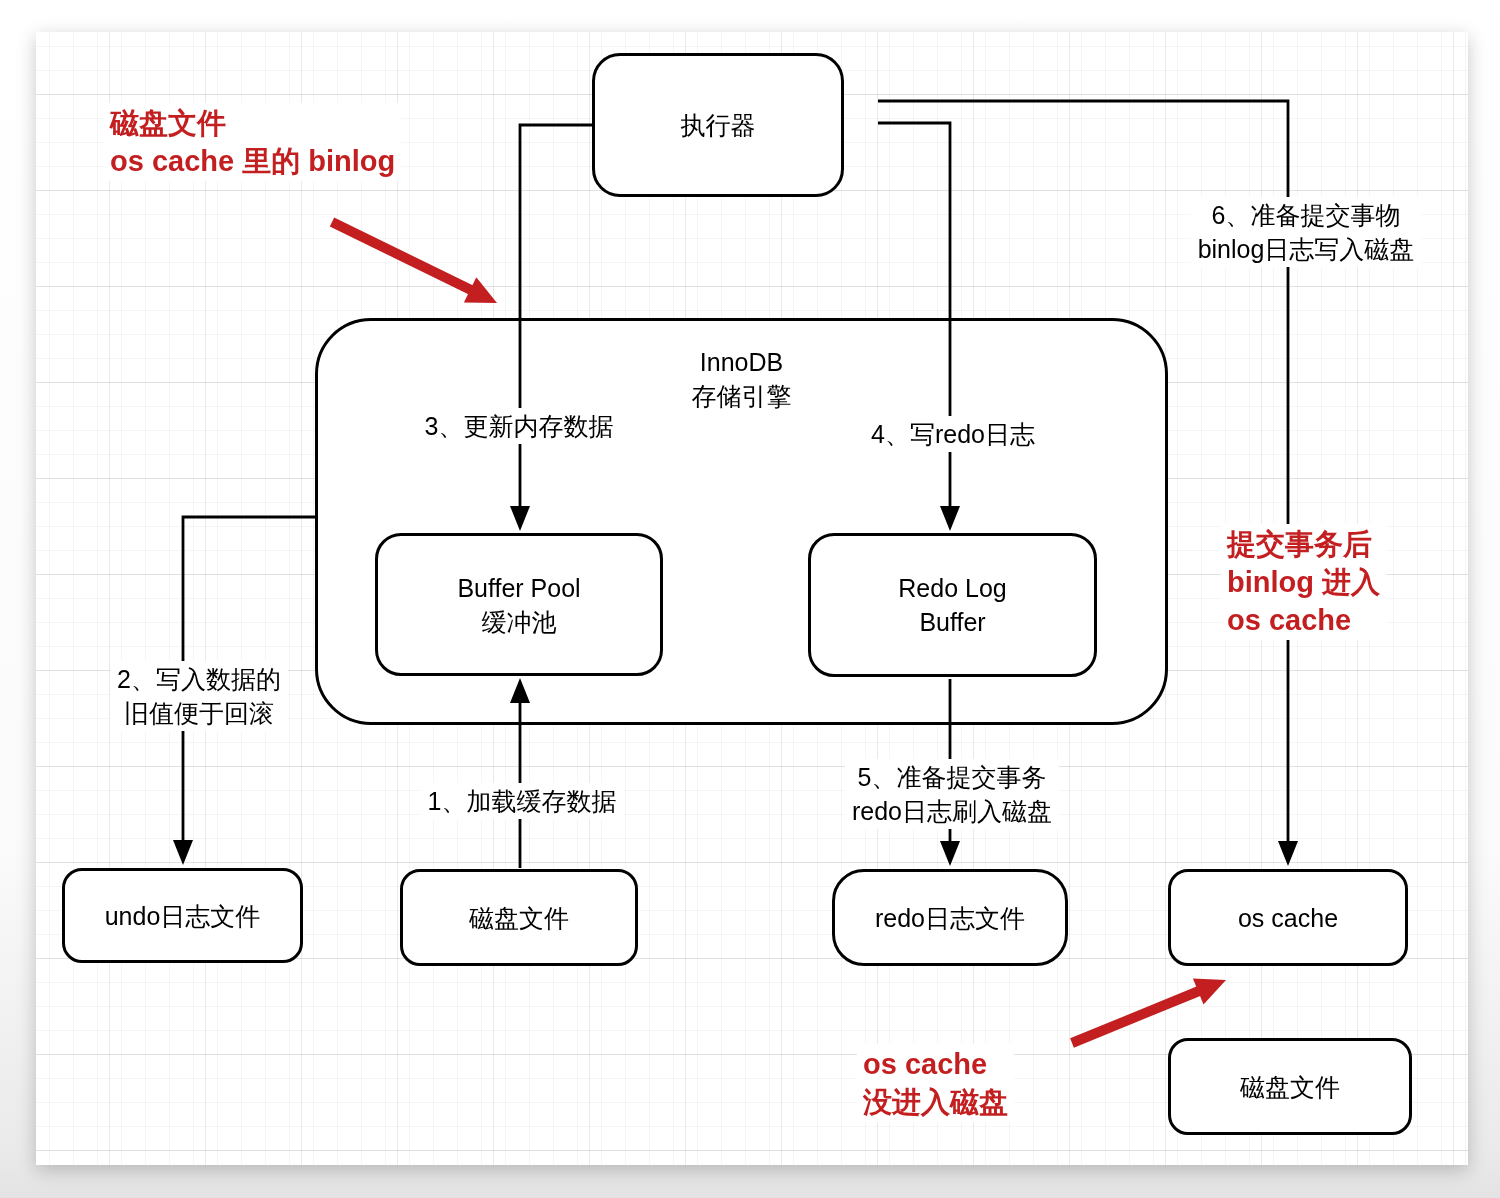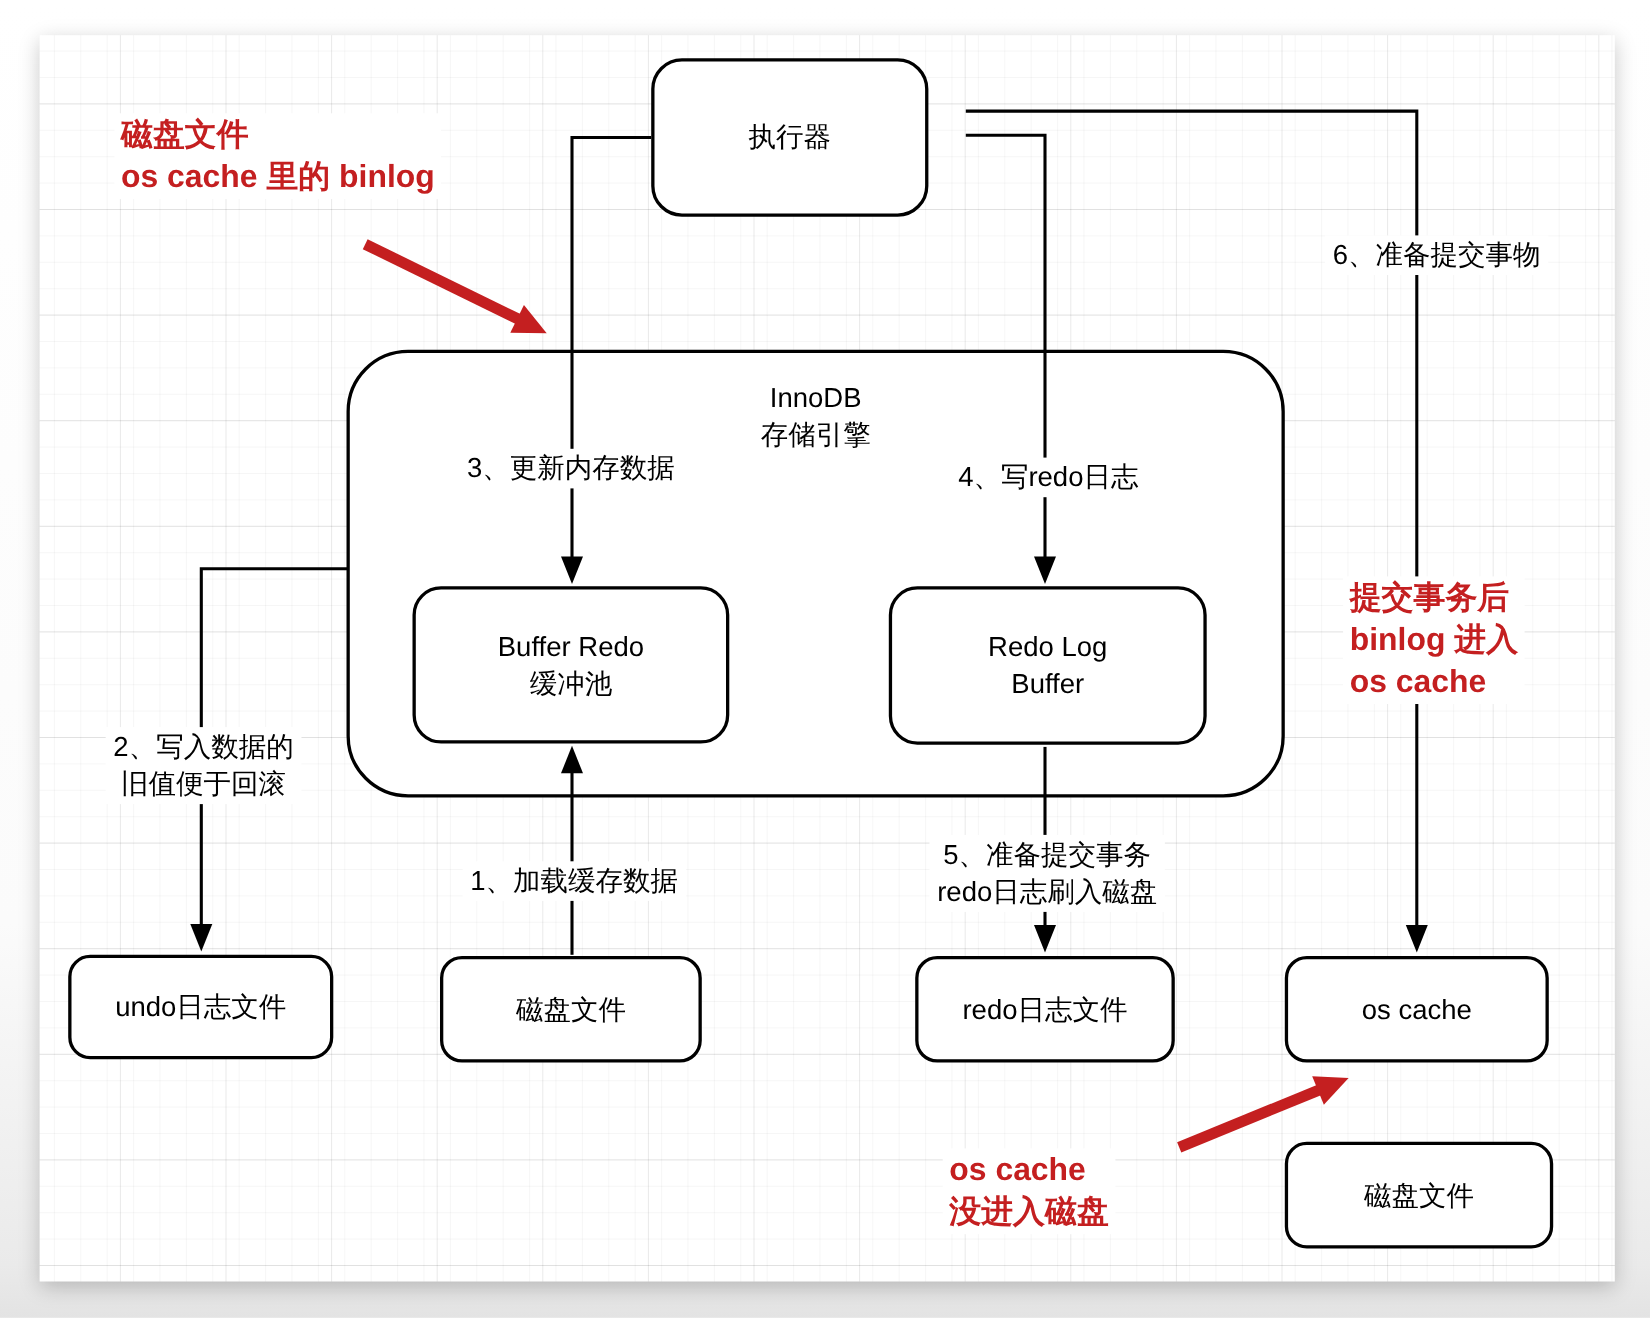--- a/index.html
+++ b/index.html
@@ -112,68 +112,69 @@
   <div class="node node-innodb" style="left:315px;top:318px;width:853px;height:407px;">
     <div>InnoDB</div>
     <div>存储引擎</div>
   </div>
 
   <div class="node" style="left:592px;top:53px;width:252px;height:144px;border-radius:28px;">
     <div>执行器</div>
   </div>
 
   <div class="node" style="left:375px;top:533px;width:288px;height:143px;border-radius:26px;">
-    <div>Buffer Redo</div>
+    <div>Buffer Pool</div>
     <div>缓冲池</div>
   </div>
 
   <div class="node" style="left:808px;top:533px;width:289px;height:144px;border-radius:26px;">
     <div>Redo Log</div>
     <div>Buffer</div>
   </div>
 
   <div class="node" style="left:62px;top:868px;width:241px;height:95px;border-radius:20px;">
     <div>undo日志文件</div>
   </div>
 
   <div class="node" style="left:400px;top:869px;width:238px;height:97px;border-radius:20px;">
     <div>磁盘文件</div>
   </div>
 
-  <div class="node" style="left:832px;top:869px;width:236px;height:97px;border-radius:20px;justify-content:center;">
+  <div class="node" style="left:832px;top:869px;width:236px;height:97px;border-radius:32px;justify-content:center;">
     <div>redo日志文件</div>
   </div>
 
   <div class="node" style="left:1168px;top:869px;width:240px;height:97px;border-radius:20px;">
     <div>os cache</div>
   </div>
 
   <div class="node" style="left:1168px;top:1038px;width:244px;height:97px;border-radius:20px;">
     <div>磁盘文件</div>
   </div>
 
   <div class="step-label" style="left:519px;top:426px;">
     <div>3、更新内存数据</div>
   </div>
   <div class="step-label" style="left:953px;top:434px;">
     <div>4、写redo日志</div>
   </div>
   <div class="step-label" style="left:522px;top:801px;">
     <div>1、加载缓存数据</div>
   </div>
-  <div class="step-label" style="left:185px;top:696px;">
+  <div class="step-label" style="left:199px;top:696px;">
     <div>2、写入数据的</div>
     <div>旧值便于回滚</div>
   </div>
   <div class="step-label" style="left:952px;top:794px;">
     <div>5、准备提交事务</div>
     <div>redo日志刷入磁盘</div>
   </div>
   <div class="step-label" style="left:1286px;top:232px;margin-left:20px;">
     <div>6、准备提交事物</div>
+    <div>binlog日志写入磁盘</div>
   </div>
 
   <div class="annotation" style="left:104px;top:103px;">
     <div>磁盘文件</div>
     <div>os cache 里的 binlog</div>
   </div>
   <div class="annotation" style="left:1221px;top:524px;">
     <div>提交事务后</div>
     <div>binlog 进入</div>
     <div>os cache</div>

